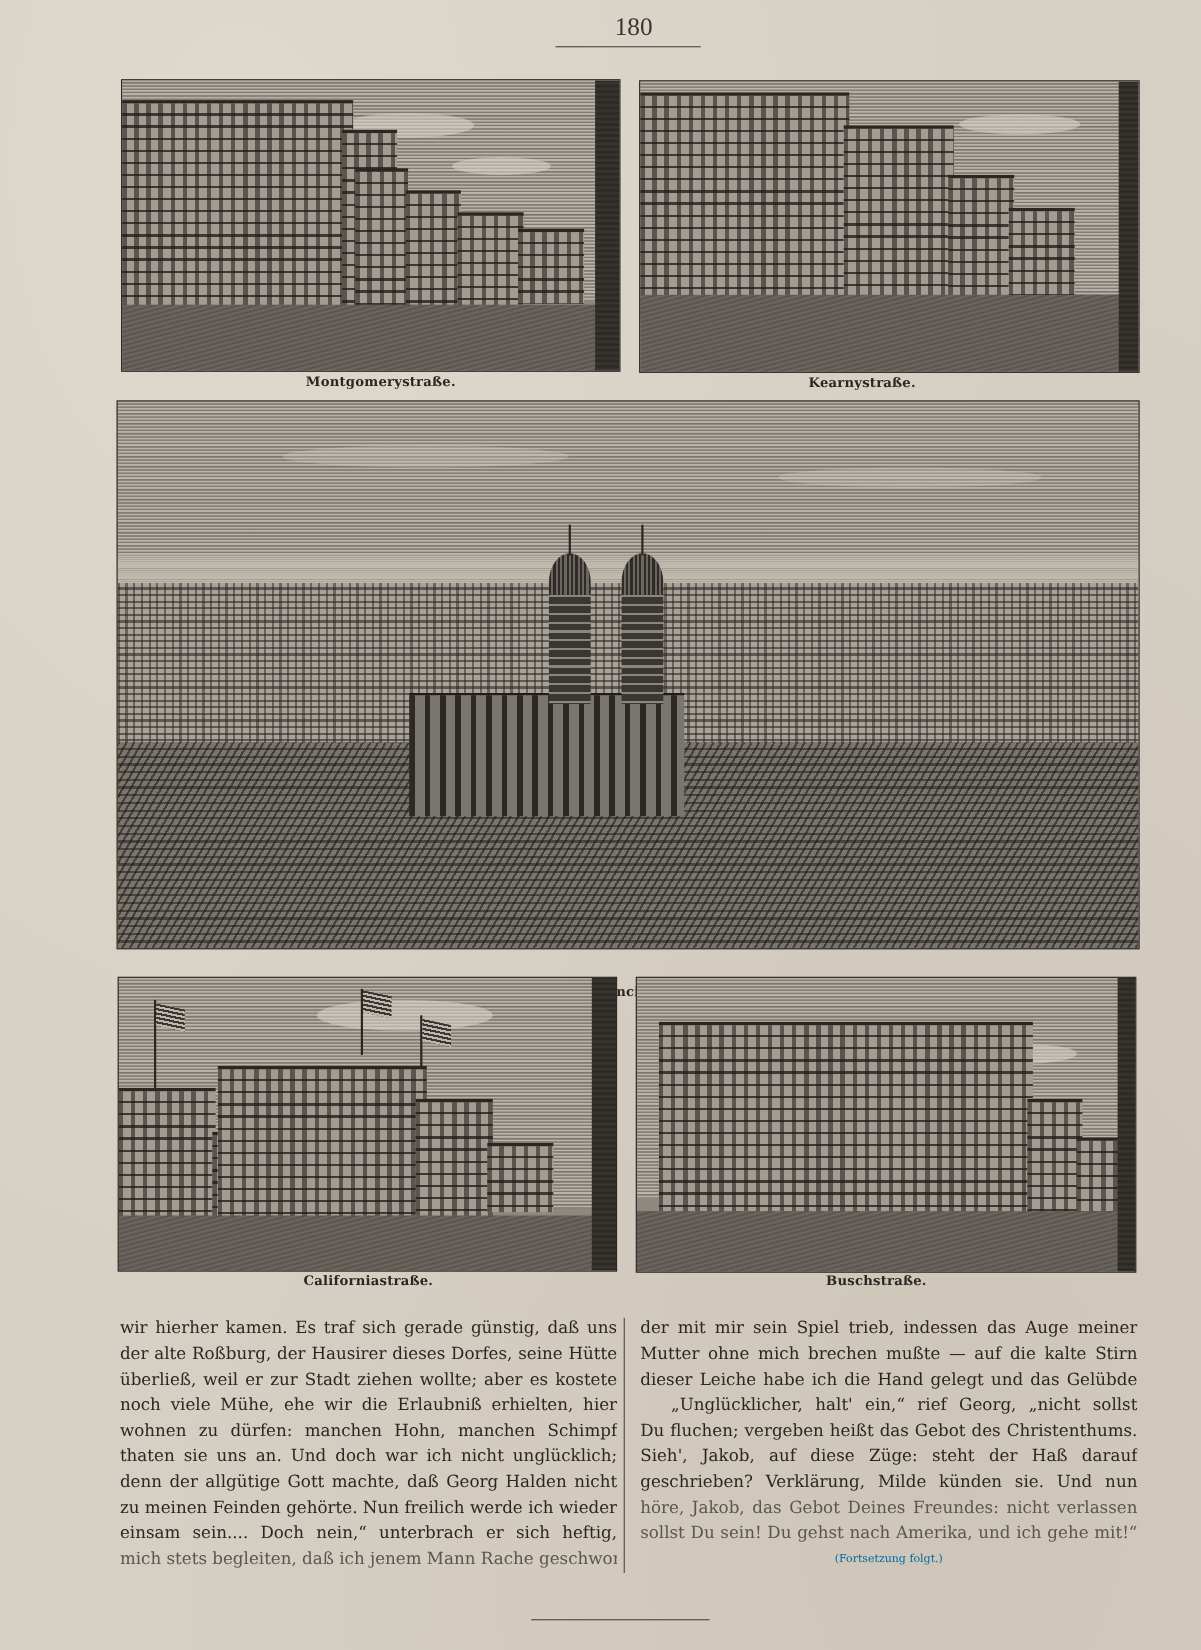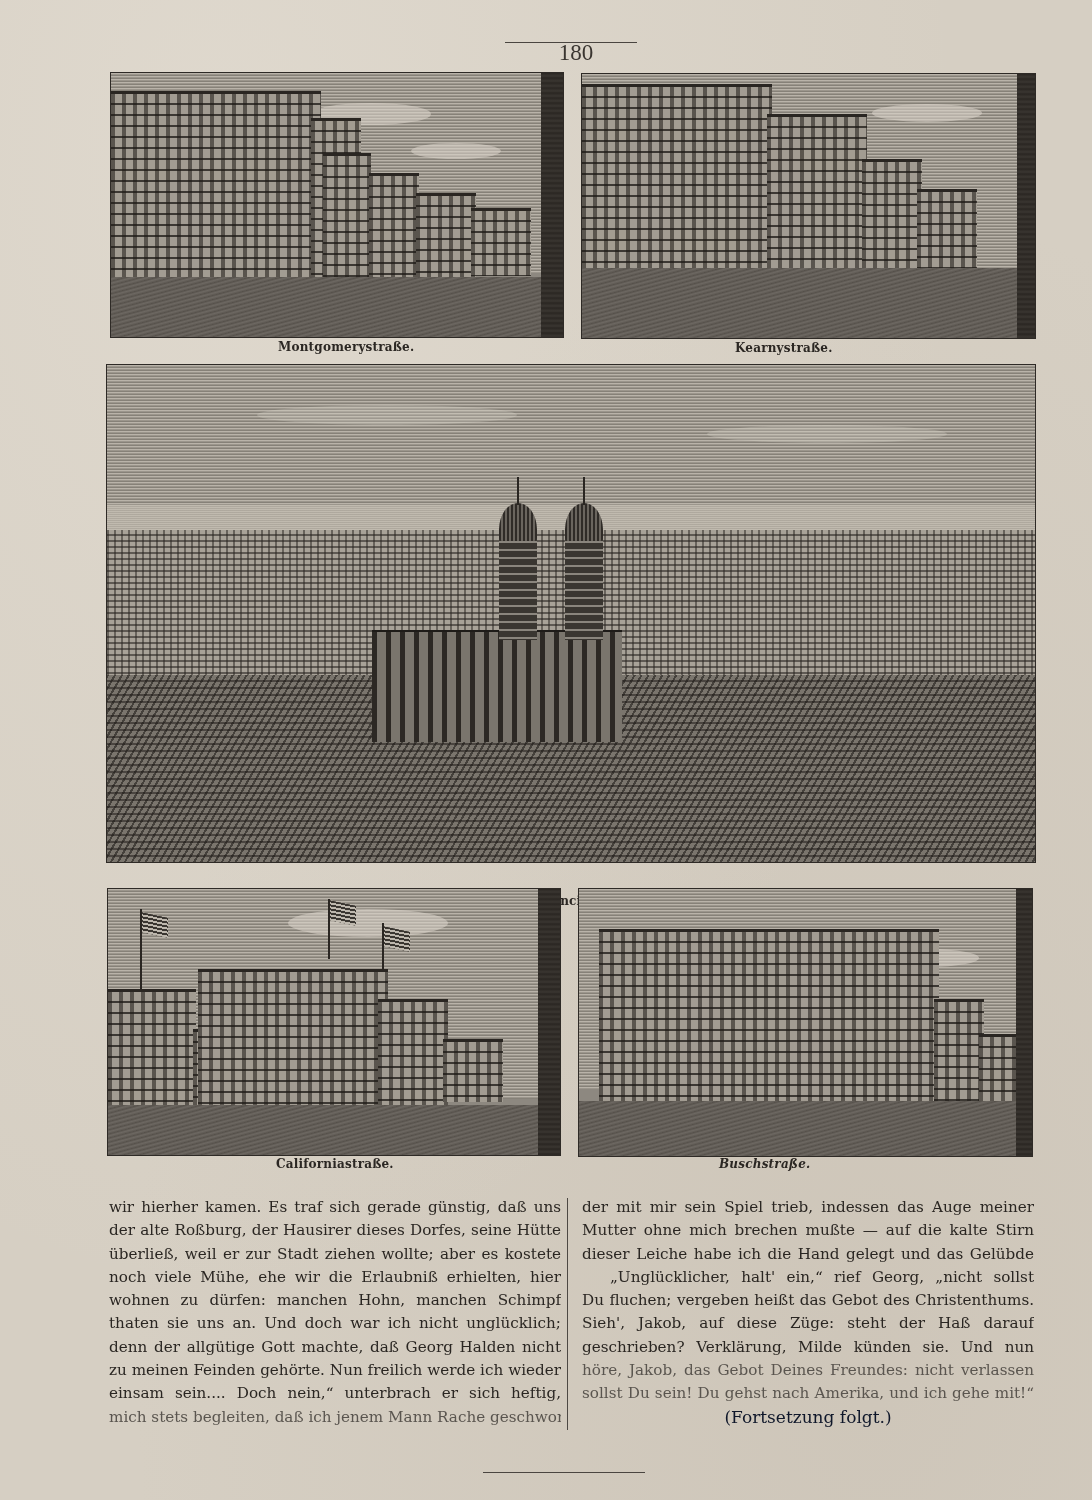--- a/index.html
+++ b/index.html
@@ -7,21 +7,21 @@
     width: 1092px; height: 1500px; position: relative; overflow: hidden;
     background: #d6cfc3;
     background-image:
       radial-gradient(ellipse at 20% 10%, rgba(230,224,214,0.55), transparent 60%),
       radial-gradient(ellipse at 80% 90%, rgba(190,180,166,0.35), transparent 60%);
     font-family: "DejaVu Serif", serif;
     color: #2a2622;
   }
   .page-number {
     position: absolute; left: 540px; top: 12px; width: 72px; text-align: center;
-    font-family: "Liberation Serif", serif; font-size: 23px; color: #3a3530; margin-top: 28px;
+    font-family: "Liberation Serif", serif; font-size: 23px; color: #3a3530;
   }
   .rule-top { position: absolute; left: 505px; top: 42px; width: 132px; height: 1px; background: #4a4540; }
   .rule-bottom { position: absolute; left: 483px; top: 1472px; width: 162px; height: 1px; background: #4a4540; }
 
   .engraving {
     position: absolute; overflow: hidden;
     background-color: #8d8880;
     border: 1px solid #2e2a26;
   }
   
@@ -98,21 +98,21 @@
 
   .column {
     position: absolute; top: 1196px; width: 452px;
     font-family: "DejaVu Serif", serif; font-size: 15.2px; line-height: 23.3px;
     color: #2a2622; text-align: justify; text-align-last: justify;
   }
   .column .line { display: block; white-space: nowrap; overflow: hidden; text-align-last: justify; }
   .column .line.last { text-align-last: left; }
   .column .line.indent { padding-left: 28px; }
   .column .line.faded { color: #5a554f; }
-  .column .line.center { text-align: right; text-align-last: center; color: #0f172a; font-size: 17px; }
+  .column .line.center { text-align: right; text-align-last: center; color: #0369a1; font-size: 10px; }
   .col-left { left: 109px; }
   .col-right { left: 582px; }
   .col-divider { position: absolute; left: 567px; top: 1198px; width: 1px; height: 232px; background: #4d4843; }
 </style>
 </head>
 <body>
 
 <div>
 
   <div class="page-number">180</div>
@@ -185,21 +185,21 @@
   <div class="engraving" style="left:578px; top:888px; width:453px; height:267px;">
     <div class="sky" style="height:200px;"></div>
     <div class="cloud" style="left:30px; top:40px; width:120px; height:22px;"></div>
     <div class="cloud" style="left:300px; top:60px; width:100px; height:18px;"></div>
     <div class="building" style="left:20px; top:40px; width:340px; height:185px;"></div>
     <div class="building" style="left:355px; top:110px; width:50px; height:110px;"></div>
     <div class="building" style="left:400px; top:145px; width:40px; height:70px;"></div>
     <div class="ground" style="height:55px;"></div>
     <div class="edge-dark" style="left:437px; width:16px;"></div>
   </div>
-  <div class="caption" style="left:719px; top:1157px;font-style:italic;">Buschstraße.</div>
+  <div class="caption" style="left:751px; top:1157px;">Buschstraße.</div>
 
   <div class="column col-left">
     <span class="line">wir hierher kamen. Es traf sich gerade günstig, daß uns</span>
     <span class="line">der alte Roßburg, der Hausirer dieses Dorfes, seine Hütte</span>
     <span class="line">überließ, weil er zur Stadt ziehen wollte; aber es kostete</span>
     <span class="line">noch viele Mühe, ehe wir die Erlaubniß erhielten, hier</span>
     <span class="line">wohnen zu dürfen: manchen Hohn, manchen Schimpf</span>
     <span class="line">thaten sie uns an. Und doch war ich nicht unglücklich;</span>
     <span class="line">denn der allgütige Gott machte, daß Georg Halden nicht</span>
     <span class="line">zu meinen Feinden gehörte. Nun freilich werde ich wieder</span>

